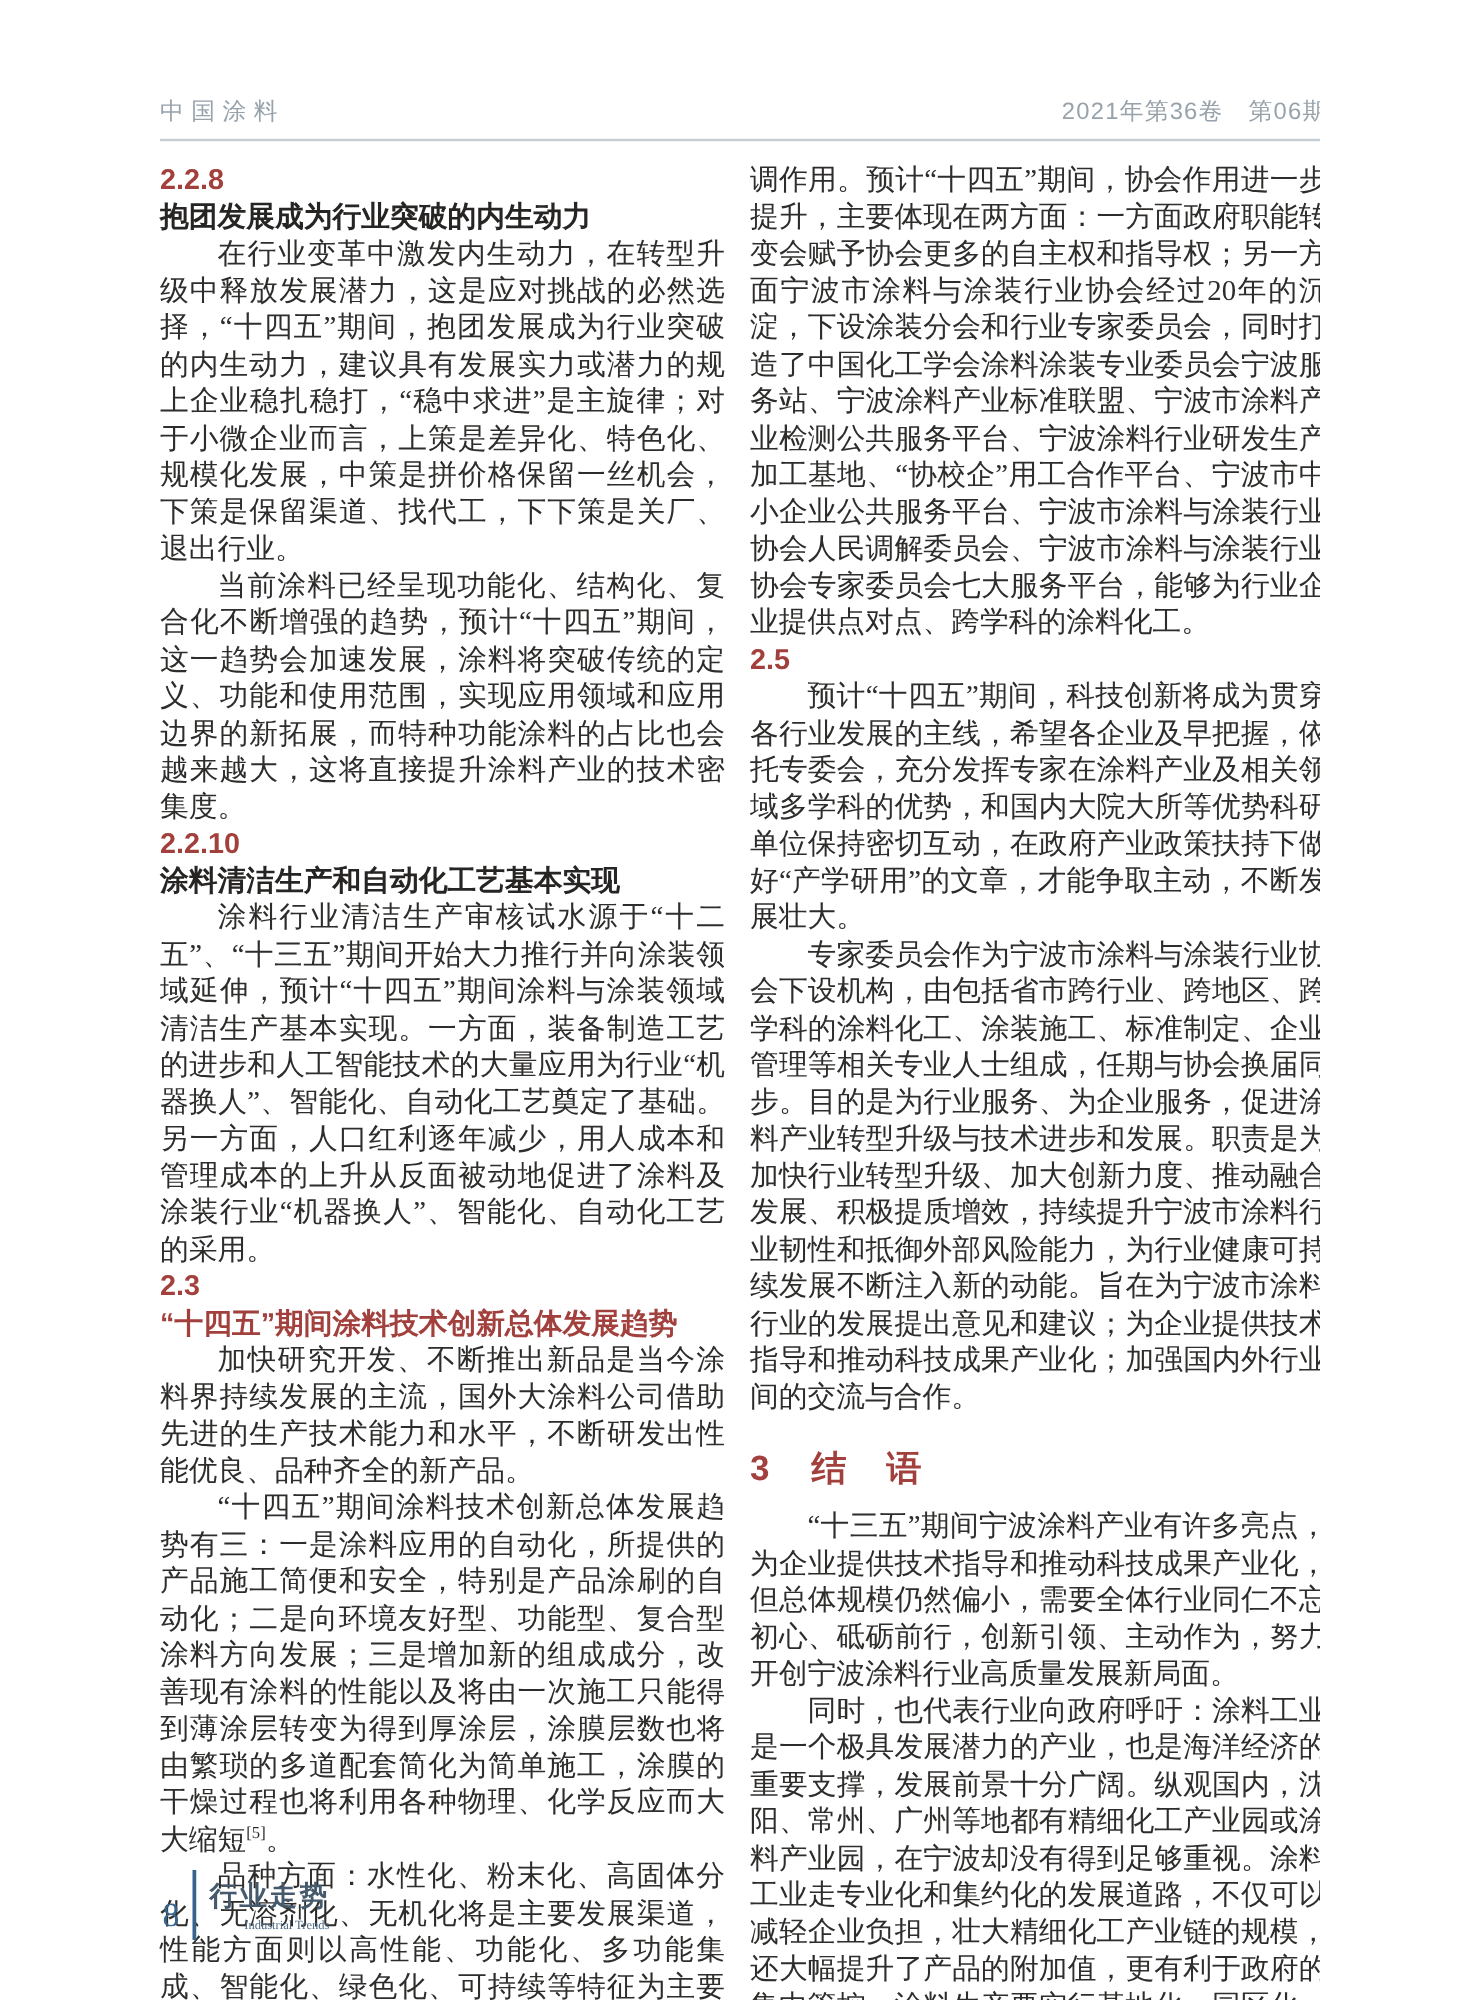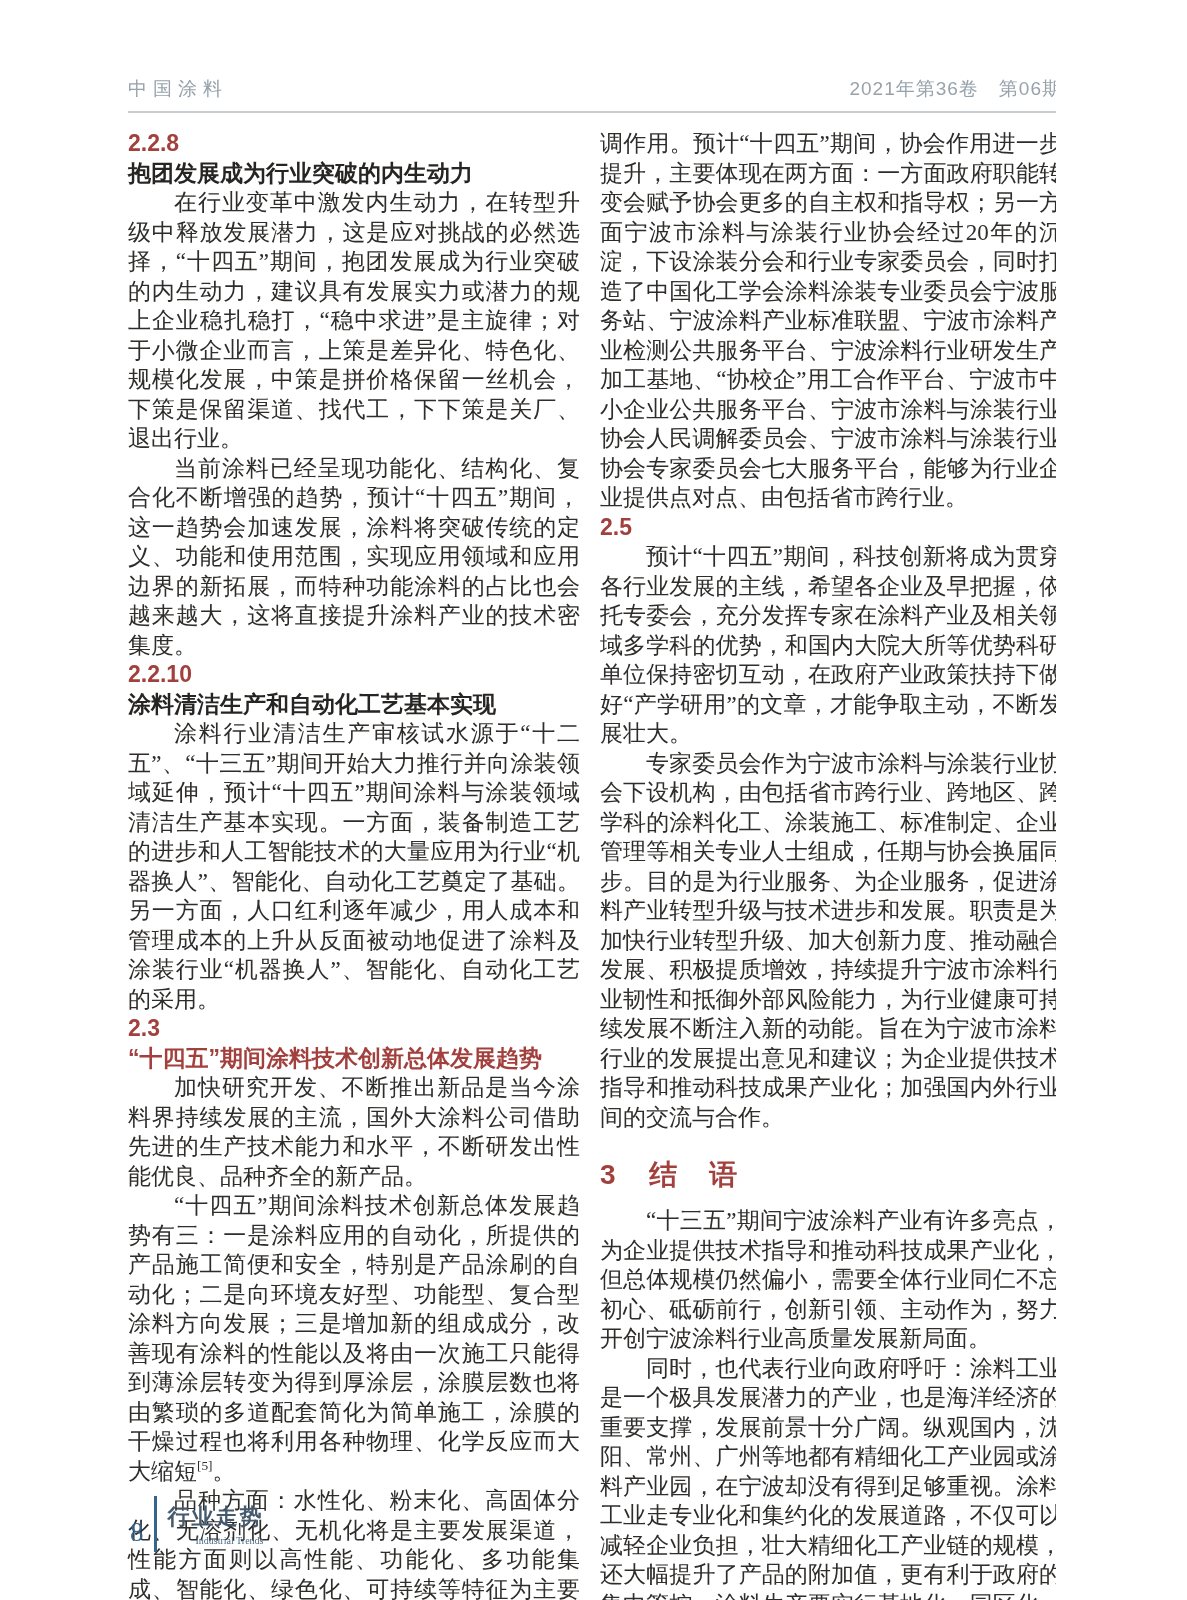--- a/index.html
+++ b/index.html
@@ -100,21 +100,21 @@
         <span class="hnum">2.3</span>
         <span class="htitle">“十四五”期间涂料技术创新总体发展趋势</span>
       </div>
       <p class="body">加快研究开发、不断推出新品是当今涂料界持续发展的主流，国外大涂料公司借助先进的生产技术能力和水平，不断研发出性能优良、品种齐全的新产品。</p>
       <p class="body"><span>“十四五”期间涂料技术创新总体发展趋势有三：一是涂料应用的自动化，所提供的产品施工简便和安全，特别是产品涂刷的自动化；二是向环境友好型、功能型、复合型涂料方向发展；三是增加新的组成成分，改善现有涂料的性能以及将由一次施工只能得到薄涂层转变为得到厚涂层，涂膜层数也将由繁琐的多道配套简化为简单施工，涂膜的干燥过程也将利用各种物理、化学反应而大大缩短</span><sup class="ref">[5]</sup><span>。</span></p>
       <p class="body">品种方面：水性化、粉末化、高固体分化、无溶剂化、无机化将是主要发展渠道，性能方面则以高性能、功能化、多功能集成、智能化、绿色化、可持续等特征为主要趋势。</p>
 
     </div>
 
     <div class="col col-right">
-      <p class="body noindent">调作用。预计“十四五”期间，协会作用进一步提升，主要体现在两方面：一方面政府职能转变会赋予协会更多的自主权和指导权；另一方面宁波市涂料与涂装行业协会经过20年的沉淀，下设涂装分会和行业专家委员会，同时打造了中国化工学会涂料涂装专业委员会宁波服务站、宁波涂料产业标准联盟、宁波市涂料产业检测公共服务平台、宁波涂料行业研发生产加工基地、“协校企”用工合作平台、宁波市中小企业公共服务平台、宁波市涂料与涂装行业协会人民调解委员会、宁波市涂料与涂装行业协会专家委员会七大服务平台，能够为行业企业提供点对点、由包括省市跨行业。</p>
+      <p class="body noindent">调作用。预计“十四五”期间，协会作用进一步提升，主要体现在两方面：一方面政府职能转变会赋予协会更多的自主权和指导权；另一方面宁波市涂料与涂装行业协会经过20年的沉淀，下设涂装分会和行业专家委员会，同时打造了中国化工学会涂料涂装专业委员会宁波服务站、宁波涂料产业标准联盟、宁波市涂料产业检测公共服务平台、宁波涂料行业研发生产加工基地、“协校企”用工合作平台、宁波市中小企业公共服务平台、宁波市涂料与涂装行业协会人民调解委员会、宁波市涂料与涂装行业协会专家委员会七大服务平台，能够为行业企业提供点对点、跨学科的涂料化工。</p>
 
       <div class="h2">
         <span class="hnum">2.5</span>
       </div>
       <p class="body">预计“十四五”期间，科技创新将成为贯穿各行业发展的主线，希望各企业及早把握，依托专委会，充分发挥专家在涂料产业及相关领域多学科的优势，和国内大院大所等优势科研单位保持密切互动，在政府产业政策扶持下做好“产学研用”的文章，才能争取主动，不断发展壮大。</p>
       <p class="body">专家委员会作为宁波市涂料与涂装行业协会下设机构，由包括省市跨行业、跨地区、跨学科的涂料化工、涂装施工、标准制定、企业管理等相关专业人士组成，任期与协会换届同步。目的是为行业服务、为企业服务，促进涂料产业转型升级与技术进步和发展。职责是为加快行业转型升级、加大创新力度、推动融合发展、积极提质增效，持续提升宁波市涂料行业韧性和抵御外部风险能力，为行业健康可持续发展不断注入新的动能。旨在为宁波市涂料行业的发展提出意见和建议；为企业提供技术指导和推动科技成果产业化；加强国内外行业间的交流与合作。</p>
 
       <div class="h1">
         <span class="hnum">3</span>
         <span class="htitle">结　语</span>

